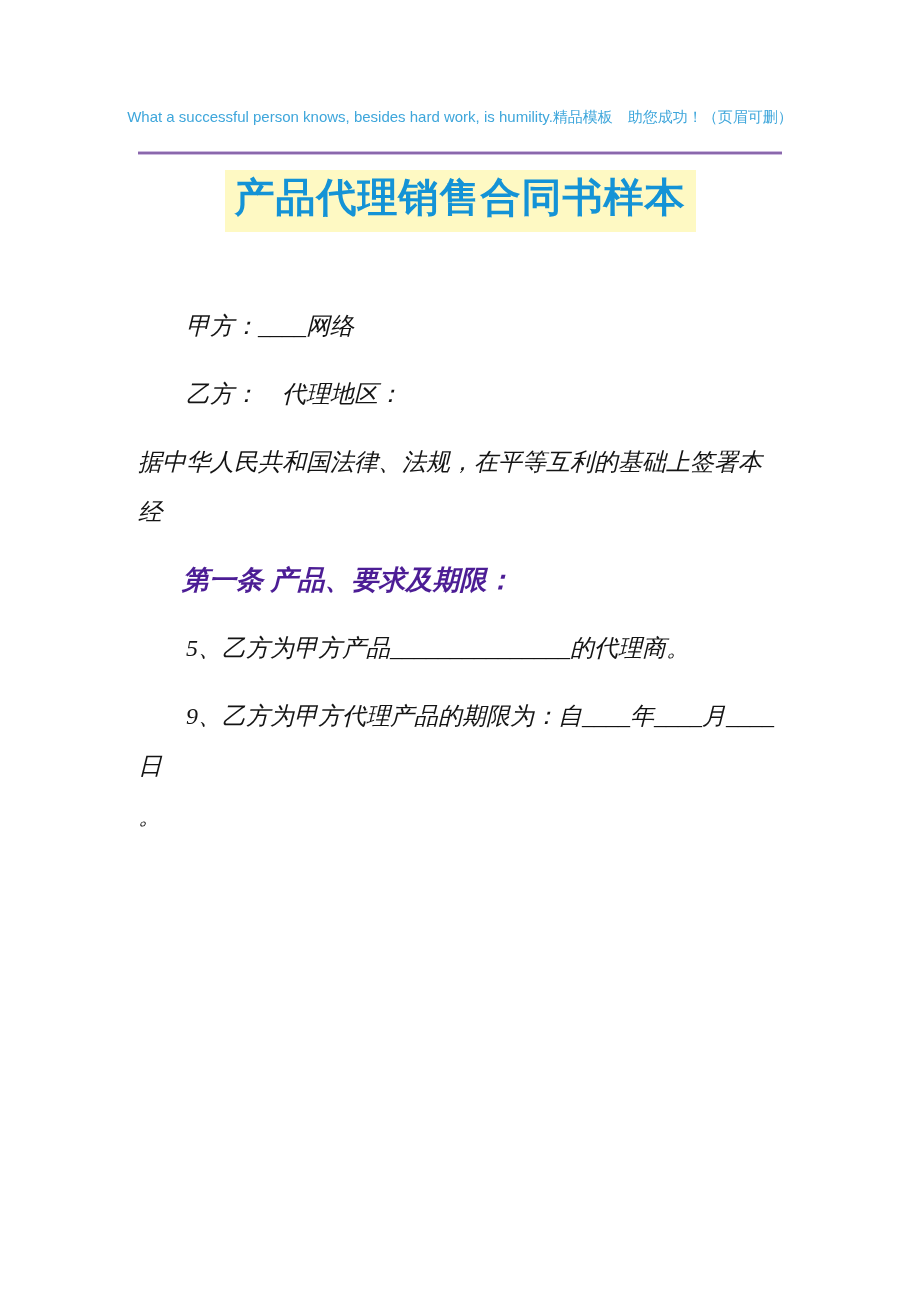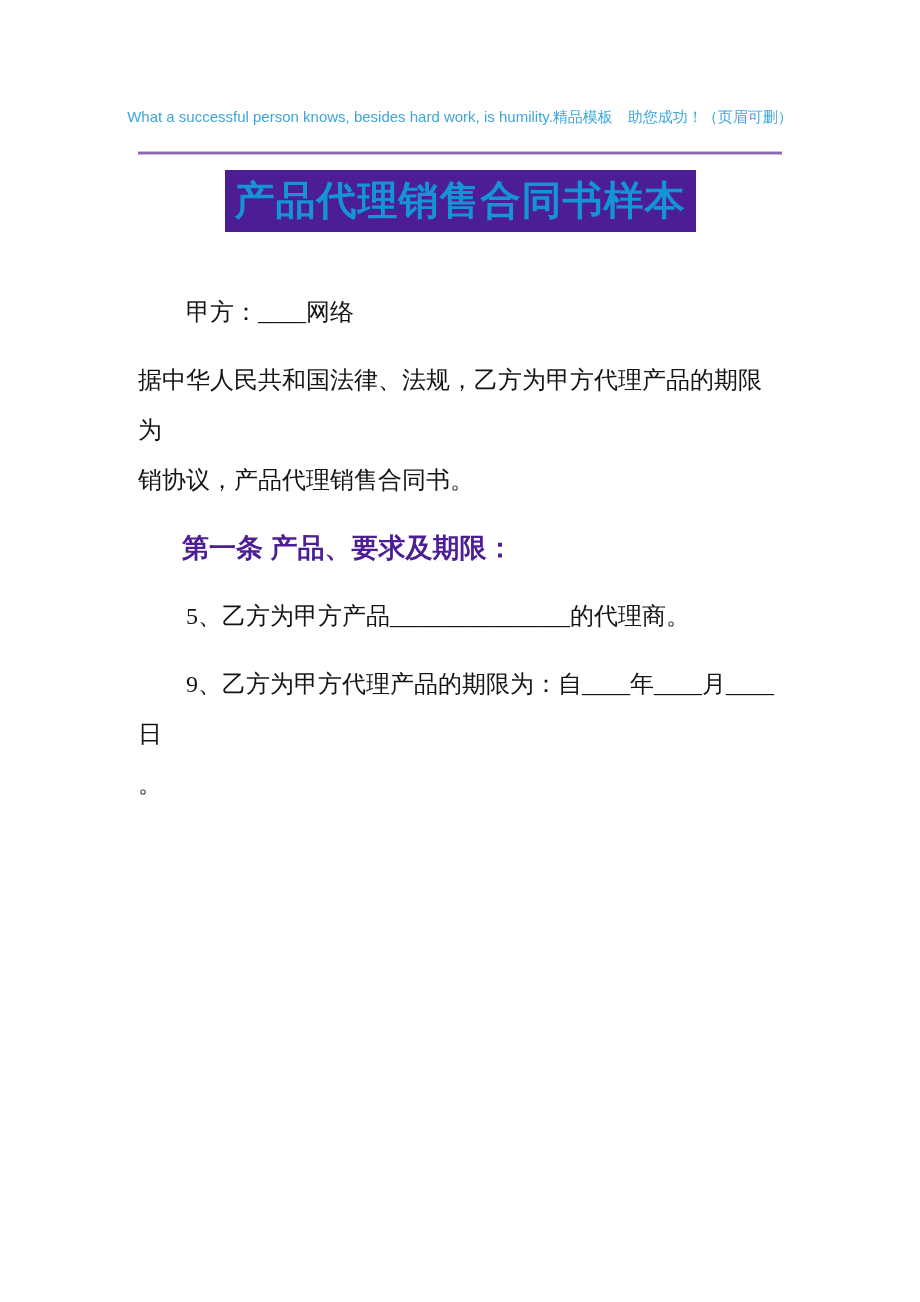--- a/index.html
+++ b/index.html
@@ -31,33 +31,34 @@
       #CDBADF 0%, #CDBADF 25%,
       #8A68AC 30%, #8A68AC 70%,
       #CDBADF 75%, #CDBADF 100%);
   }
   .title-row {
     margin-top: 15px;
     text-align: center;
   }
   .doc-title {
     display: inline-block;
-    background: #4c1d95;
+    background: #fef9c3;
     color: #1493D6;
-    font-family: Liberation Serif, serif;
+    font-family: Liberation Mono, monospace;
     font-weight: bold;
     font-size: 40px;
     line-height: 62px;
     padding: 0 10px;
     letter-spacing: 1px;
   }
   .content {
-    margin: 0 138px;
+    margin: 14px 138px;
     padding-top: 37px;
     font-size: 24px;
+    font-style: italic;
   }
   .para {
     margin: 18px 0;
   }
   .line {
     display: block;
     line-height: 50px;
     white-space: pre-wrap;
   }
   .line.indent {
@@ -86,24 +87,26 @@
   <div class="title-row">
     <span class="doc-title">产品代理销售合同书样本</span>
   </div>
 
   <div class="content">
 
     <p class="para">
       <span class="line indent">甲方：____网络</span>
     </p>
 
+    <p class="para">
+      <span class="line indent">乙方：　代理地区：</span>
+    </p>
 
     <p class="para">
-      <span class="line">据中华人民共和国法律、法规，乙方为甲方代理产品的期限为</span>
-      <span class="line">销协议，产品代理销售合同书。</span>
+      <span class="line">据中华人民共和国法律、法规，在平等互利的基础上签署本经</span>
     </p>
 
     <h2 class="sec-heading">第一条 产品、要求及期限：</h2>
 
     <p class="para">
       <span class="line indent">5、乙方为甲方产品_______________的代理商。</span>
     </p>
 
 
     <p class="para">

